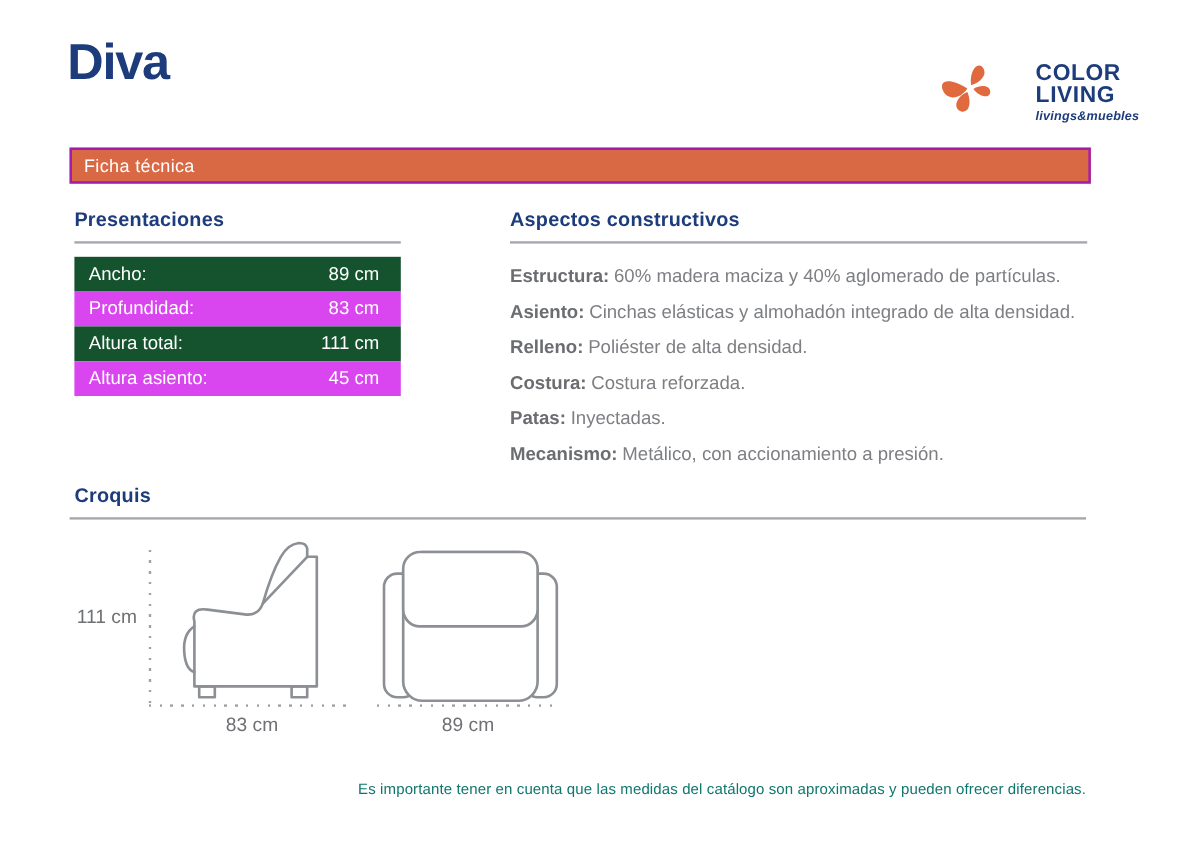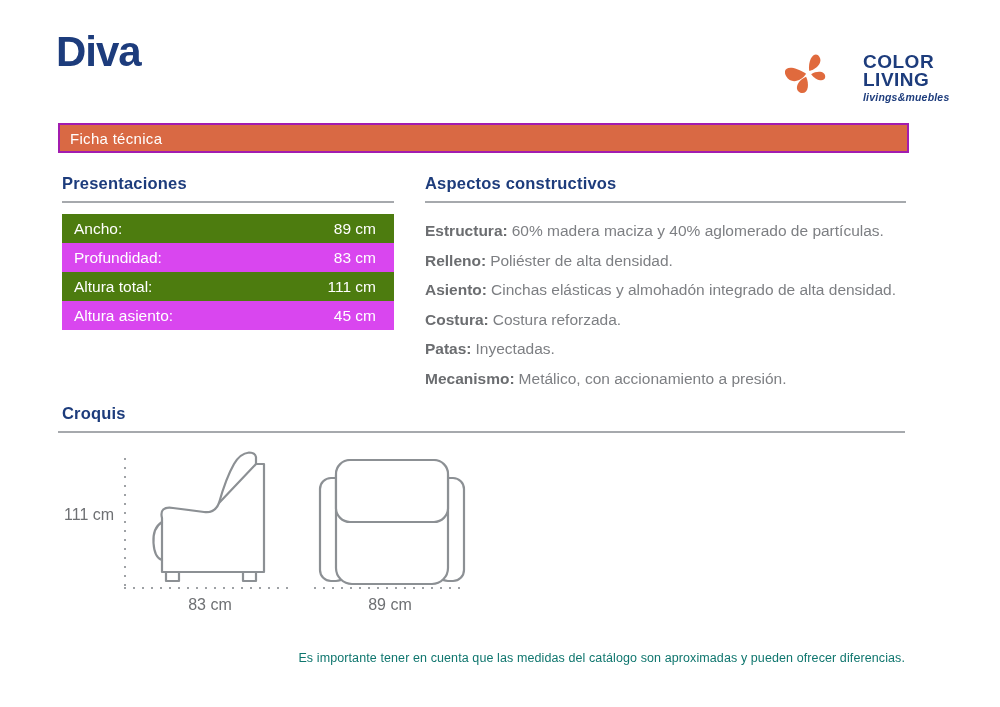--- a/index.html
+++ b/index.html
@@ -28,28 +28,28 @@
     background:#d96944; border:2px solid #a21caf;
     display:flex; align-items:center;
   }
   .banner-label { color:#ffffff; font-size:15px; padding-left:10px; letter-spacing:.3px; }
 
   
   .section-h { font-size:16.5px; font-weight:700; color:#1d3c7c; letter-spacing:.2px; }
   .rule { height:2px; background:#a6a9ad; }
 
   
-  .pres-col { left:62px; top:174px; width:332px; }
+  .pres-col { left:62px; top:174px; width:272px; }
   .pres-col .rule { margin-top:8px; }
   .spec-table { margin-top:11px; }
   .spec-row {
     height:29px; display:flex; align-items:center; justify-content:space-between;
     padding:0 18px 0 12px; color:#ffffff; font-size:15.5px;
   }
-  .spec-row.light { background:#4d7c0f; }
+  .spec-row.light { background:#14532d; }
   .spec-row.dark  { background:#d946ef; }
 
   
   .asp-col { left:425px; top:174px; width:481px; }
   .asp-col .rule { margin-top:8px; }
   .asp-list { margin-top:13px; }
   .asp-item { font-size:15.5px; line-height:29.5px; white-space:nowrap; color:#7d7f83; }
   .asp-item b { color:#6b6d70; font-weight:700; margin-right:4px; }
 
   
@@ -120,22 +120,22 @@
       <span>45 cm</span>
     </div>
   </div>
 </div>
 
 <div class="abs asp-col">
   <div class="section-h">Aspectos constructivos</div>
   <div class="rule"></div>
   <div class="asp-list">
     <div class="asp-item"><b>Estructura:</b><span>60% madera maciza y 40% aglomerado de partículas.</span></div>
+    <div class="asp-item"><b>Asiento:</b><span>Cinchas elásticas y almohadón integrado de alta densidad.</span></div>
     <div class="asp-item"><b>Relleno:</b><span>Poliéster de alta densidad.</span></div>
-    <div class="asp-item"><b>Asiento:</b><span>Cinchas elásticas y almohadón integrado de alta densidad.</span></div>
     <div class="asp-item"><b>Costura:</b><span>Costura reforzada.</span></div>
     <div class="asp-item"><b>Patas:</b><span>Inyectadas.</span></div>
     <div class="asp-item"><b>Mecanismo:</b><span>Metálico, con accionamiento a presión.</span></div>
   </div>
 </div>
 
 <div class="abs croquis-h section-h">Croquis</div>
 <div class="abs rule croquis-rule"></div>
 
 <div class="abs dim-label lbl-111">111 cm</div>

